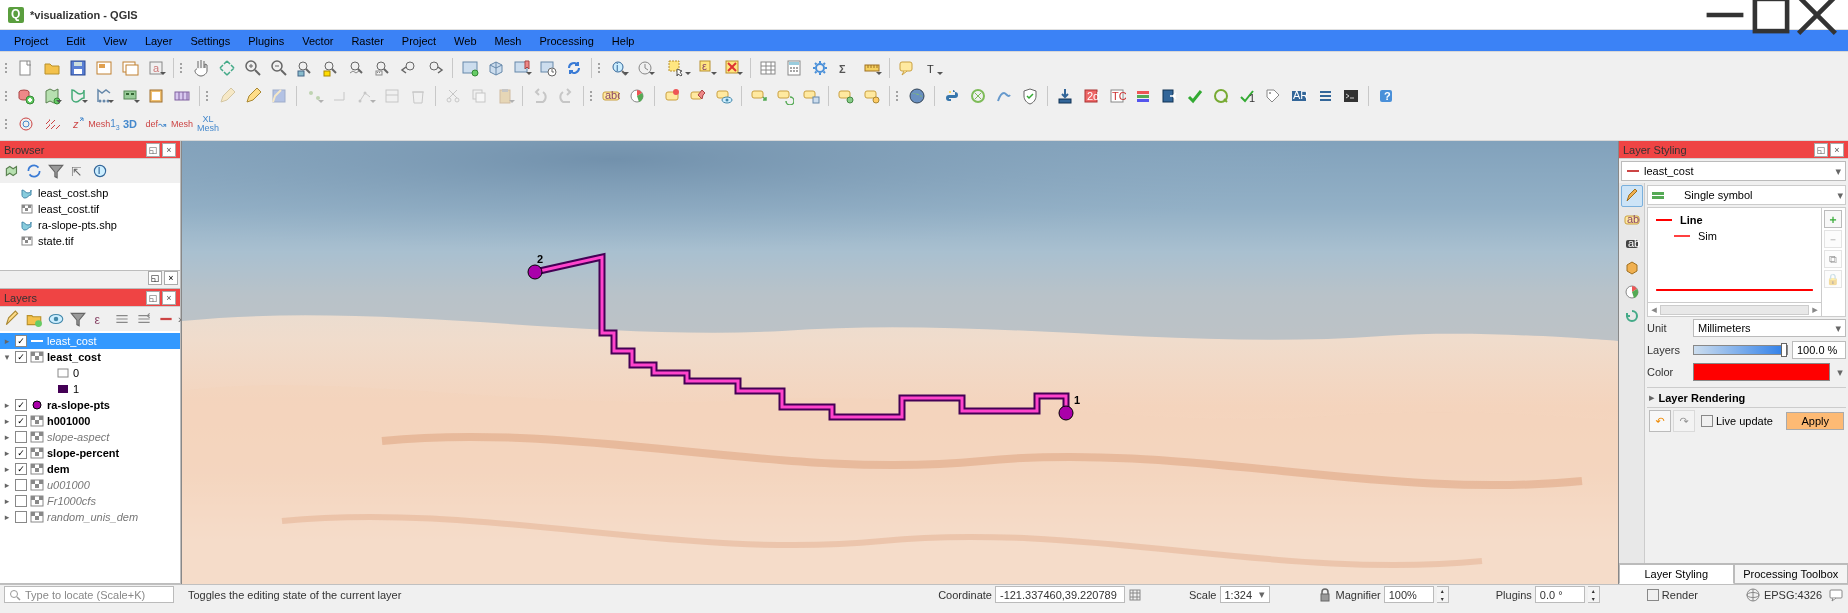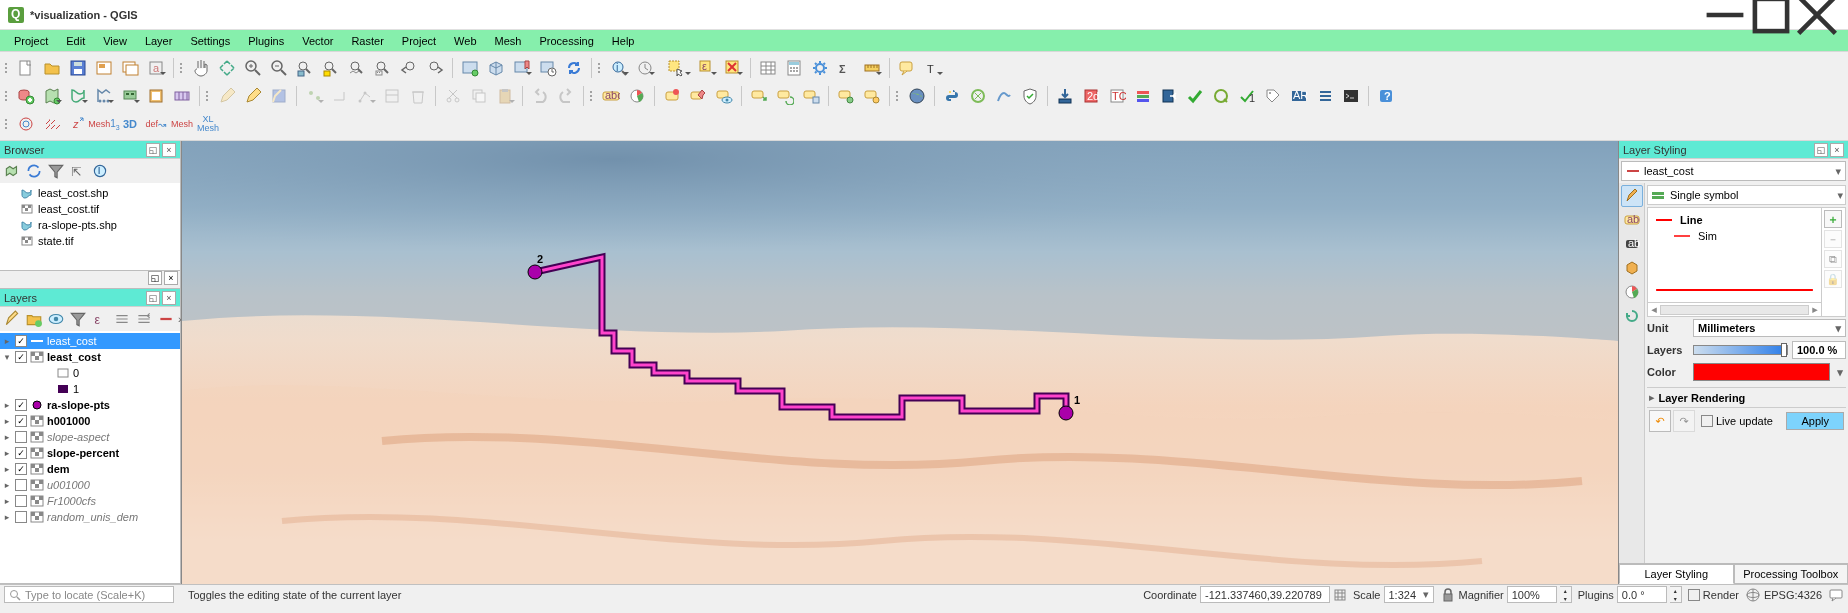--- a/index.html
+++ b/index.html
@@ -7,40 +7,40 @@
 
 
 .titlebar { height: 30px; background: #fff; display: flex; align-items: center; padding: 0 8px; border-bottom: 1px solid #e0e0e0; }
 .titlebar .qicon { width: 16px; height: 16px; background: #5a9e3e; border-radius: 2px; margin-right: 6px; position: relative; }
 .titlebar .qicon::after { content: "Q"; color: #fff; font-weight: bold; font-size: 12px; position: absolute; left: 3px; top: 0; }
 .titlebar .title { color: #333; font-weight: bold; }
 .titlebar .winbtns { margin-left: auto; display: flex; gap: 0; }
 .titlebar .winbtn { width: 46px; height: 30px; display: flex; align-items: center; justify-content: center; color: #333; }
 
 
-.menubar { height: 22px; background: #86efac; display: flex; align-items: center; padding: 0 6px; gap: 2px; border-bottom: 1px solid #d8d8d8; }
+.menubar { height: 22px; background: #3b82f6; display: flex; align-items: center; padding: 0 6px; gap: 2px; border-bottom: 1px solid #d8d8d8; }
 .menubar .menuitem { padding: 2px 8px; color: #000; cursor: default; }
 
 
 .toolbars { background: #f0f0f0; padding: 2px 4px; border-bottom: 1px solid #d8d8d8; }
 .toolrow { display: flex; align-items: center; gap: 2px; padding: 2px 0; flex-wrap: nowrap; }
 .tbtn { width: 24px; height: 24px; display: flex; align-items: center; justify-content: center; border: 1px solid transparent; border-radius: 2px; cursor: pointer; position: relative; }
 .tbtn svg { width: 18px; height: 18px; }
 .tsep { width: 1px; height: 20px; background: #c8c8c8; margin: 0 3px; }
 .tgrip { width: 6px; height: 22px; display: flex; flex-direction: column; justify-content: center; gap: 2px; margin-right: 2px; }
 .tgrip span { width: 2px; height: 2px; background: #888; border-radius: 50%; margin-left: 1px; }
 .tbtn.dd::after { content: ""; position: absolute; right: 1px; bottom: 1px; border: 3px solid transparent; border-top-color: #555; }
 .tbtn.wide { width: 34px; }
 .meshlbl { font-size: 9px; color: #444; text-align: center; line-height: 9px; }
 
 
 .mainarea { display: flex; height: calc(613px - 30px - 22px - 98px - 20px); }
 .leftcol { width: 181px; display: flex; flex-direction: column; border-right: 1px solid #bdbdbd; background: #f0f0f0; }
 .panel { display: flex; flex-direction: column; border-bottom: 1px solid #bdbdbd; }
-.panel-head { height: 18px; background: #5eead4; display: flex; align-items: center; padding: 0 4px; border-bottom: 1px solid #d0d0d0; }
+.panel-head { height: 18px; background: #ef4444; display: flex; align-items: center; padding: 0 4px; border-bottom: 1px solid #d0d0d0; }
 .panel-head .ptitle { color: #333; }
 .panel-head .pbtns { margin-left: auto; display: flex; gap: 2px; }
 .panel-head .pbtn { width: 14px; height: 14px; border: 1px solid #aaa; display: flex; align-items: center; justify-content: center; font-size: 9px; color: #555; background: #fff; }
 .panel-toolbar { height: 24px; display: flex; align-items: center; gap: 2px; padding: 0 2px; background: #f0f0f0; }
 .panel-toolbar .tbtn { width: 20px; height: 20px; }
 .panel-body { flex: 1; background: #fff; overflow: auto; padding: 2px 0; }
 .treeitem { display: flex; align-items: center; gap: 4px; padding: 1px 4px 1px 20px; white-space: nowrap; cursor: default; }
 .treeitem .ficon { width: 14px; height: 14px; flex-shrink: 0; }
 
 .layersbody { background: #fff; }
@@ -65,47 +65,47 @@
 .styling-body { flex: 1; display: flex; flex-direction: column; }
 .layer-select { margin: 2px; display: flex; align-items: center; border: 1px solid #bbb; background: #fff; height: 20px; padding: 0 4px; }
 .layer-select .licon2 { width: 14px; height: 12px; margin-right: 4px; }
 .layer-select .seltxt { flex: 1; }
 .layer-select .dd { color: #666; }
 .styling-main { flex: 1; display: flex; }
 .styling-tabs { width: 26px; background: #e8e8e8; display: flex; flex-direction: column; gap: 2px; padding: 2px; border-right: 1px solid #ccc; }
 .stab { width: 22px; height: 22px; display: flex; align-items: center; justify-content: center; border-radius: 2px; cursor: pointer; }
 .stab.active { background: #cde4f7; border: 1px solid #7ab0dd; }
 .styling-content { flex: 1; display: flex; flex-direction: column; padding: 2px; }
-.symbol-type { display: flex; align-items: center; gap: 4px; padding: 2px; border: 1px solid #ccc; background: #fff; margin-bottom: 2px; }
+.symbol-type { display: flex; align-items: center; gap: 18px; padding: 2px; border: 1px solid #ccc; background: #fff; margin-bottom: 2px; }
 .symtree { flex: 0 0 110px; border: 1px solid #ccc; background: #fff; position: relative; display: flex; }
 .symtree-inner { flex: 1; padding: 4px; }
 .symtree-side { width: 24px; border-left: 1px solid #ccc; display: flex; flex-direction: column; gap: 2px; padding: 2px; }
 .symbtn { width: 18px; height: 18px; border: 1px solid #bbb; background: #f8f8f8; display: flex; align-items: center; justify-content: center; }
 .symscroll { height: 14px; border-top: 1px solid #ccc; display: flex; align-items: center; }
-.proprow { display: flex; align-items: center; gap: 4px; padding: 2px 0; font-weight: bold; }
+.proprow { display: flex; align-items: center; gap: 4px; padding: 2px 0; }
 .proprow label { width: 42px; color: #333; }
 .proprow .field { flex: 1; border: 1px solid #bbb; background: #fff; height: 18px; display: flex; align-items: center; padding: 0 4px; }
 .proprow .colorfield { flex: 1; height: 18px; background: #ff0000; border: 1px solid #888; }
 .opacity-slider { flex: 1; height: 10px; background: linear-gradient(90deg, #cde 0%, #2b7de9 100%); border: 1px solid #888; position: relative; }
 .opacity-slider .thumb { position: absolute; right: 0; top: -3px; width: 6px; height: 14px; background: #fff; border: 1px solid #666; }
 .section-head { display: flex; align-items: center; gap: 4px; padding: 3px 2px; border-top: 1px solid #ccc; margin-top: 4px; }
 .bottom-actions { display: flex; align-items: center; gap: 2px; padding: 2px; border-top: 1px solid #ccc; }
 .bottom-actions .abtn { width: 22px; height: 22px; border: 1px solid #bbb; background: #f8f8f8; display: flex; align-items: center; justify-content: center; }
-.bottom-actions .apply { margin-left: auto; padding: 2px 14px; border: 1px solid #aaa; background: #7dd3fc; }
+.bottom-actions .apply { margin-left: auto; padding: 2px 14px; border: 1px solid #aaa; background: #fdba74; }
 .live-chk { display: flex; align-items: center; gap: 3px; margin-left: 4px; }
 .right-tabs { display: flex; border-top: 1px solid #bbb; }
 .right-tab { flex: 1; padding: 3px 6px; text-align: center; border: 1px solid #bbb; background: #f4f4f4; cursor: pointer; font-size: 10px; }
 .right-tab.active { background: #fff; border-bottom-color: #fff; }
 
 
 .statusbar { height: 20px; background: #f0f0f0; border-top: 1px solid #c0c0c0; display: flex; align-items: center; padding: 0 4px; gap: 6px; }
 .locator { width: 170px; height: 17px; border: 1px solid #bbb; background: #fff; display: flex; align-items: center; padding: 0 4px; color: #888; gap: 4px; }
 .statustext { color: #333; margin-left: 8px; }
 .status-spacer { flex: 1; }
-.statusitem { display: flex; align-items: center; gap: 3px; color: #333; }
+.statusitem { display: flex; align-items: center; gap: 3px; color: #333; margin-left: 41px; }
 .statusitem .sfield { border: 1px solid #bbb; background: #fff; height: 17px; padding: 0 4px; display: flex; align-items: center; min-width: 50px; }
 .statusitem .sfield.wide { min-width: 130px; }
 .statusitem .spin { width: 12px; display: flex; flex-direction: column; border: 1px solid #bbb; border-left: none; height: 17px; }
 .statusitem .spin div { flex: 1; display: flex; align-items: center; justify-content: center; font-size: 6px; background: #f4f4f4; }
 .lockicon, .globeicon, .msgicon { width: 16px; height: 16px; }
 </style>
 </head>
 <body>
 
 <div class="titlebar">

